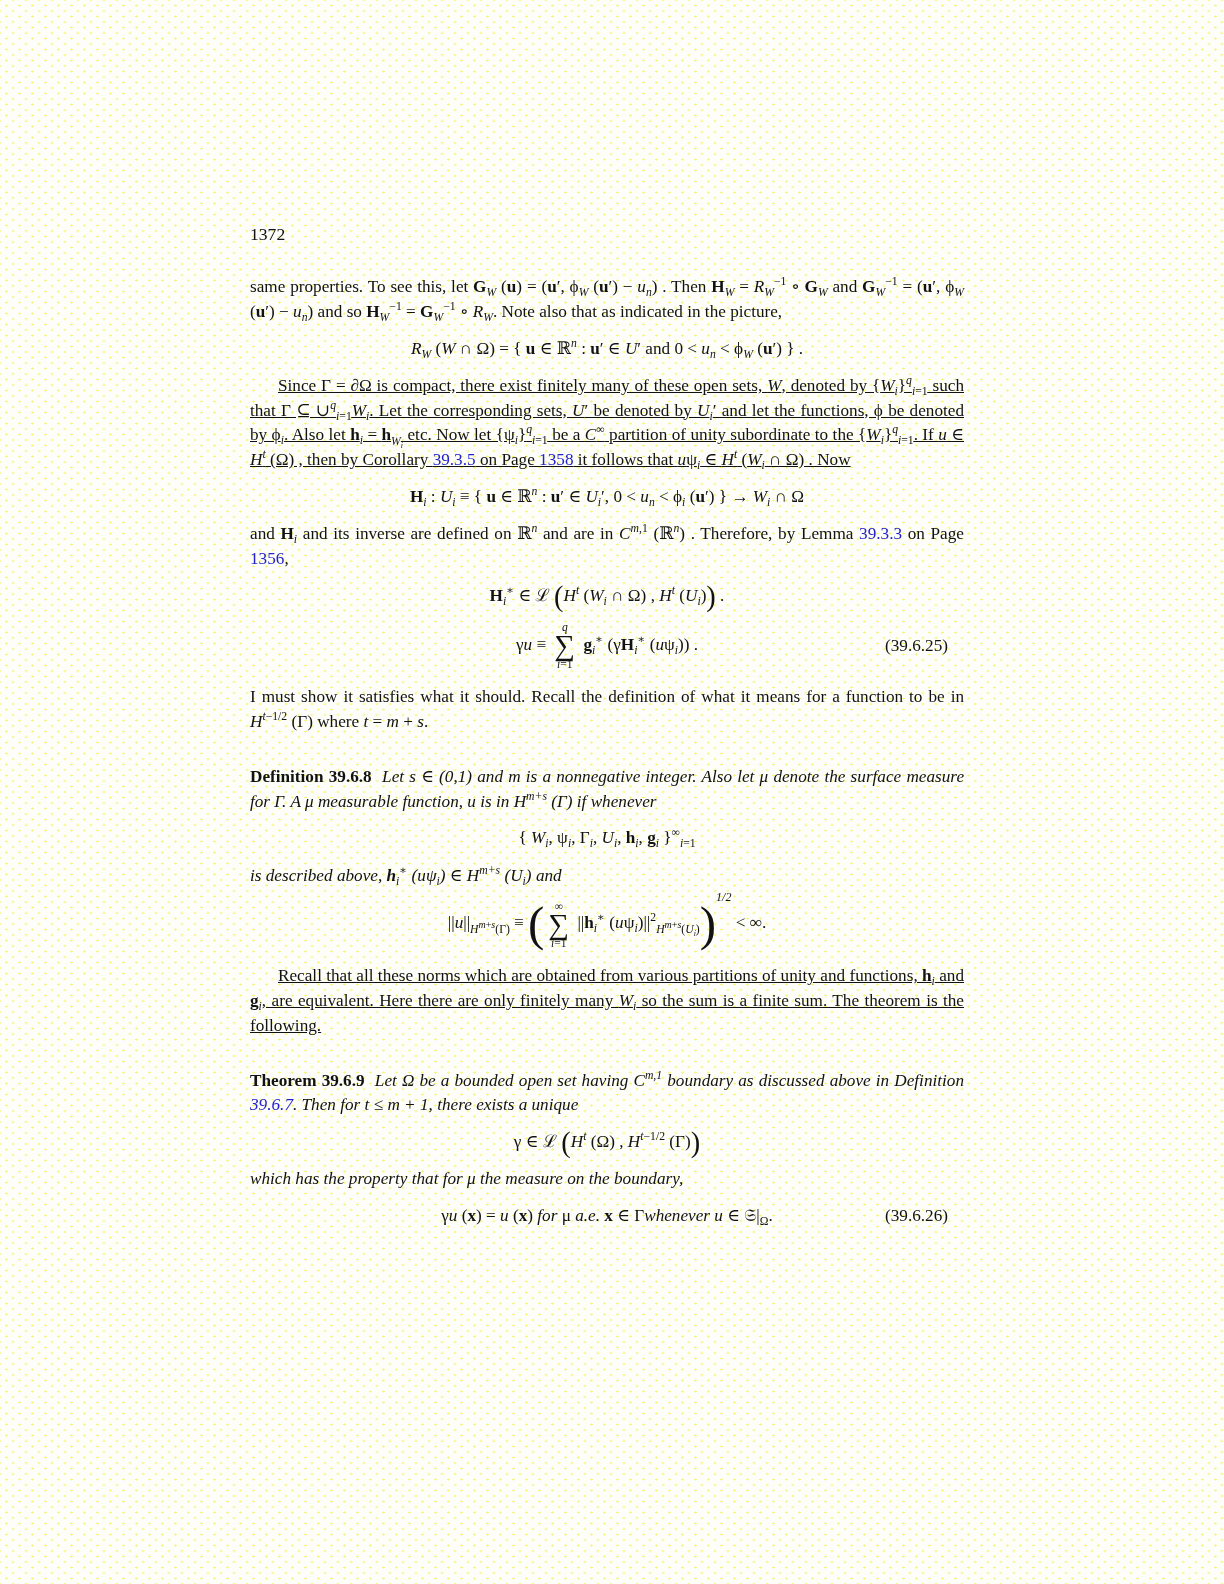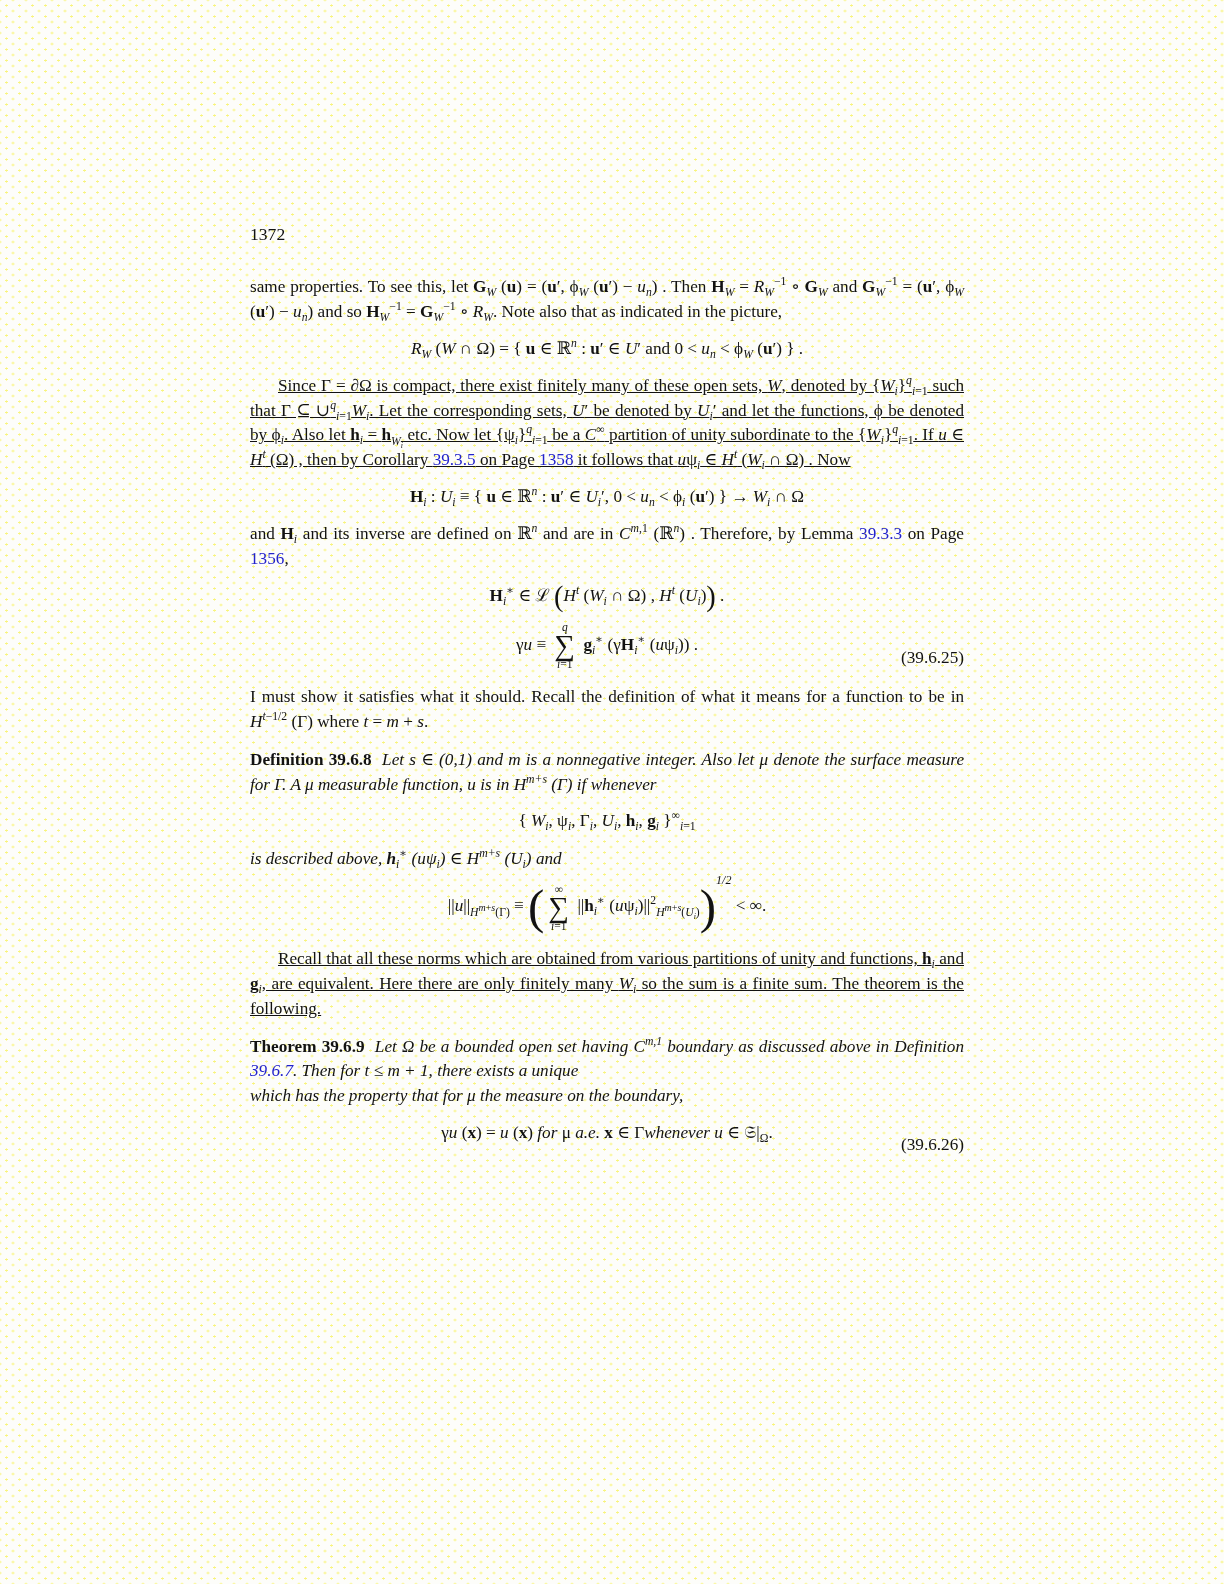--- a/index.html
+++ b/index.html
@@ -16,28 +16,28 @@
     background-size:13px 11px;
     background-position:0 0,6.5px 5.5px;
     font-family:"Liberation Serif","DejaVu Serif",serif;
     font-size:17.2px;
   }
   .content{position:absolute;left:250px;top:224px;width:714px;}
   .hdr{display:flex;justify-content:space-between;align-items:center;margin-bottom:30px;font-size:17.6px;font-family:Liberation Serif, serif;}
   p{margin:0;text-align:justify;line-height:1.44;}
   .ind{text-indent:28px;text-decoration:underline;}
   .em{font-style:italic;}
-  .mt{margin-top:13px;}
+  .mt{margin-top:30px;}
   b{font-weight:bold;}
   sub,sup{line-height:0;font-size:68%;}
   sub sup, sup sub, sub i sup{font-size:85%;}
   .lnk{color:var(--link_blue,#2323cb);cursor:pointer;}
   .eqrow{position:relative;text-align:center;line-height:1.35;margin:12px 0 14px 0;}
   .eqrow.tall{margin:9px 0 15px 0;}
-  .eqnum{position:absolute;right:0;top:50%;transform:translateY(-50%);margin-top:12px;}
+  .eqnum{position:absolute;right:16px;top:50%;transform:translateY(-50%);}
   .sum{display:inline-flex;flex-direction:column;align-items:center;vertical-align:middle;line-height:1;margin:0 4px;}
   .sum .lim{font-size:11.5px;line-height:1.05;}
   .sum .op{font-size:29px;line-height:.88;}
   .bigp{font-size:285%;vertical-align:middle;line-height:0;font-weight:300;}
   .mp2{font-size:165%;vertical-align:middle;line-height:0;font-weight:300;}
   .pexp{font-size:12px;line-height:0;vertical-align:27px;font-style:italic;}
   .frak{font-family:"DejaVu Serif","DejaVu Sans",serif;}
 </style>
 </head>
 <body>
@@ -92,20 +92,23 @@
             <span class="lim">∞</span>
             <span class="op">∑</span>
             <span class="lim"><i>i</i>=1</span>
           </span> ||<b>h</b><sub><i>i</i></sub><sup>∗</sup> (<i>u</i>ψ<sub><i>i</i></sub>)||<sup>2</sup><sub><i>H</i><sup><i>m</i>+<i>s</i></sup>(<i>U<sub>i</sub></i>)</sub><span class="bigp">)</span><sup class="pexp">1/2</sup> &lt; ∞.</span>
     </div>
 
     <p class="ind">Recall that all these norms which are obtained from various partitions of unity and functions, <b>h</b><sub><i>i</i></sub> and <b>g</b><sub><i>i</i></sub>, are equivalent.  Here there are only finitely many <i>W<sub>i</sub></i> so the sum is a finite sum. The theorem is the following.</p>
 
     <p class="mt"><b>Theorem 39.6.9</b>&nbsp; <span class="em">Let Ω be a bounded open set having C<sup>m,1</sup> boundary as discussed above in Definition <span class="lnk">39.6.7</span>. Then for t ≤ m + 1, there exists a unique</span></p>
 
+    <div class="eqrow">
+      <span>γ ∈ ℒ <span class="mp2">(</span><i>H<sup>t</sup></i> (Ω) , <i>H</i><sup><i>t</i>−1/2</sup> (Γ)<span class="mp2">)</span></span>
+    </div>
 
     <p class="em">which has the property that for μ the measure on the boundary,</p>
 
     <div class="eqrow">
       <span>γ<i>u</i> (<b>x</b>) = <i>u</i> (<b>x</b>) <i>for</i> μ <i>a.e.</i> <b>x</b> ∈ Γ<i>whenever u</i> ∈ <span class="frak">𝔖</span>|<sub>Ω</sub>.</span>
       <span class="eqnum">(39.6.26)</span>
     </div>
 
   </div>
 </div>

